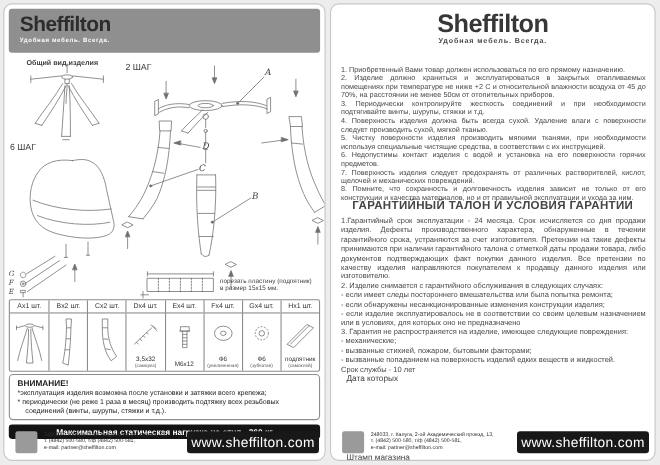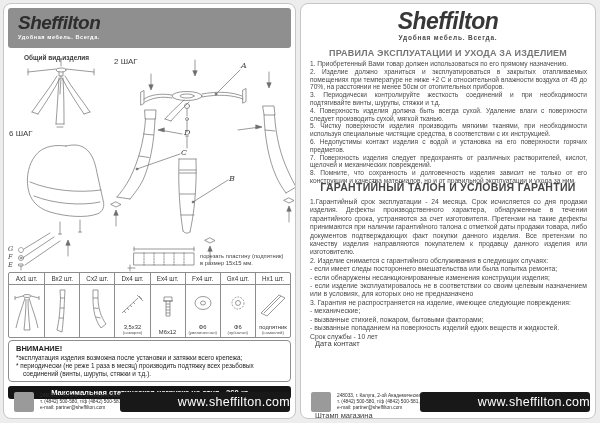--- a/index.html
+++ b/index.html
@@ -7,21 +7,21 @@
   .sheet{position:relative;width:600px;height:423px;overflow:hidden;}
   .page{position:absolute;top:3px;width:293px;height:416px;background:#fff;
     border:1px solid #c6c6c6;border-radius:8px;box-sizing:border-box;overflow:hidden;}
   .page.left{left:3px;}
   .page.right{left:300px;width:296px;}
 
   
   .lp-header{position:absolute;top:4px;left:4px;right:4px;height:40px;background:#8f8f8f;
     border-radius:3px;display:flex;}
   .lp-logo{padding:5px 0 0 10px;}
-  .logo-word{font-weight:bold;color:#2d2d2d;letter-spacing:-0.5px;font-style:italic;}
+  .logo-word{font-weight:bold;color:#2d2d2d;letter-spacing:-0.5px;}
   .lp-logo .logo-word{font-size:19px;line-height:20px;}
   .lp-logo .logo-tag{font-size:5.5px;font-weight:bold;color:#fdfdfd;letter-spacing:0.6px;margin-top:1px;}
   .lp-title{margin-left:auto;text-align:center;padding:6px 16px 0 0;color:#fff;
     font-weight:bold;font-size:11px;line-height:14px;letter-spacing:0.3px;}
 
   
   .dlabel{position:absolute;color:#3c3c3c;}
   .lbl-overview{top:50px;left:20px;font-size:6.5px;font-weight:bold;}
   .lbl-step1{top:53px;left:110px;font-size:8px;}
   .lbl-step2{top:125px;left:5px;font-size:8px;}
@@ -50,22 +50,22 @@
   .warning .wtitle{font-size:7.5px;font-weight:bold;margin-bottom:1px;}
   .warning .wline{font-size:6.4px;line-height:8px;}
   .warning .wline.indent{padding-left:7px;}
   .maxload{position:absolute;top:382px;left:4px;right:4px;height:13px;background:#141414;
     border-radius:3px;color:#fff;font-size:7.6px;font-weight:bold;text-align:center;line-height:13px;}
 
   
   .footer{position:absolute;left:4px;right:4px;bottom:4px;height:22px;}
   .f-square{position:absolute;left:6px;top:0;width:20px;height:20px;background:#9a9a9a;border-radius:2px;}
   .f-addr{position:absolute;left:32px;top:1px;font-size:4.8px;line-height:6.2px;color:#2f2f2f;}
-  .f-site{position:absolute;right:1px;top:0;width:170px;height:20px;background:#181818;border-radius:3px;
-    color:#fff;font-size:12.5px;text-align:right;line-height:20px;letter-spacing:0.3px;}
+  .f-site{position:absolute;right:1px;top:0;width:120px;height:20px;background:#181818;border-radius:3px;
+    color:#fff;font-size:12.5px;text-align:center;line-height:20px;letter-spacing:0.3px;}
 
   
   .rp-logo{position:absolute;top:5px;left:0;right:0;text-align:center;}
   .rp-logo .logo-word{font-size:23px;line-height:24px;color:#373737;}
   .rp-logo .logo-tag{font-size:6.5px;font-weight:bold;color:#4a4a4a;letter-spacing:0.8px;margin-top:1px;}
   .rules-title{position:absolute;top:44px;left:0;right:0;text-align:center;font-size:9px;
     font-weight:bold;color:#747474;letter-spacing:0.2px;}
   .rules-block{position:absolute;top:56px;left:9px;right:8px;font-size:6.6px;line-height:7.8px;
     text-align:justify;color:#4a4a4a;}
   .rules-block p{margin:0;}
@@ -315,21 +315,20 @@
     </div>
   </div>
 
   <div class="page right">
 
     <div class="rp-logo">
       <div class="logo-word">Sheffilton</div>
       <div class="logo-tag">Удобная мебель. Всегда.</div>
     </div>
 
-    <div class="rules-title">ПРАВИЛА ЭКСПЛУАТАЦИИ И УХОДА ЗА ИЗДЕЛИЕМ</div>
 
     <div class="rules-block">
       <p>1. Приобретенный Вами товар должен использоваться по его прямому назначению.</p>
       <p>2. Изделие должно храниться и эксплуатироваться в закрытых отапливаемых помещениях при температуре не ниже +2 С и относительной влажности воздуха от 45 до 70%, на расстоянии не менее 50см от отопительных приборов.</p>
       <p>3. Периодически контролируйте жесткость соединений и при необходимости подтягивайте винты, шурупы, стяжки и т.д.</p>
       <p>4. Поверхность изделия должна быть всегда сухой. Удаление влаги с поверхности следует производить сухой, мягкой тканью.</p>
       <p>5. Чистку поверхности изделия производить мягкими тканями, при необходимости используя специальные чистящие средства, в соответствии с их инструкцией.</p>
       <p>6. Недопустимы контакт изделия с водой и установка на его поверхности горячих предметов.</p>
       <p>7. Поверхность изделия следует предохранять от различных растворителей, кислот, щелочей и механических повреждений.</p>
       <p>8. Помните, что сохранность и долговечность изделия зависит не только от его конструкции и качества материалов, но и от правильной эксплуатации и ухода за ним.</p>
@@ -344,21 +343,21 @@
       <p>- если обнаружены несанкционированные изменения конструкции изделия;</p>
       <p>- если изделие эксплуатировалось не в соответствии со своим целевым назначением или в условиях, для которых оно не предназначено</p>
       <p>3. Гарантия не распространяется на изделие, имеющее следующие повреждения:</p>
       <p>- механические;</p>
       <p>- вызванные стихией, пожаром, бытовыми факторами;</p>
       <p>- вызванные попаданием на поверхность изделий едких веществ и жидкостей.</p>
       <p>Срок службы - 10 лет</p>
     </div>
 
     <div class="date-row">
-      <span>Дата контакт</span>
+      <span>Дата которых</span>
     </div>
 
     <div class="stamp">Штамп магазина</div>
 
     <div class="footer">
       <div class="f-square"></div>
       <div class="f-addr">
         <div>248033, г. Калуга, 2-ой Академический проезд, 13,</div>
         <div>т. (4842) 500-580, т/ф (4842) 500-581,</div>
         <div>e-mail: partner@sheffilton.com</div>

